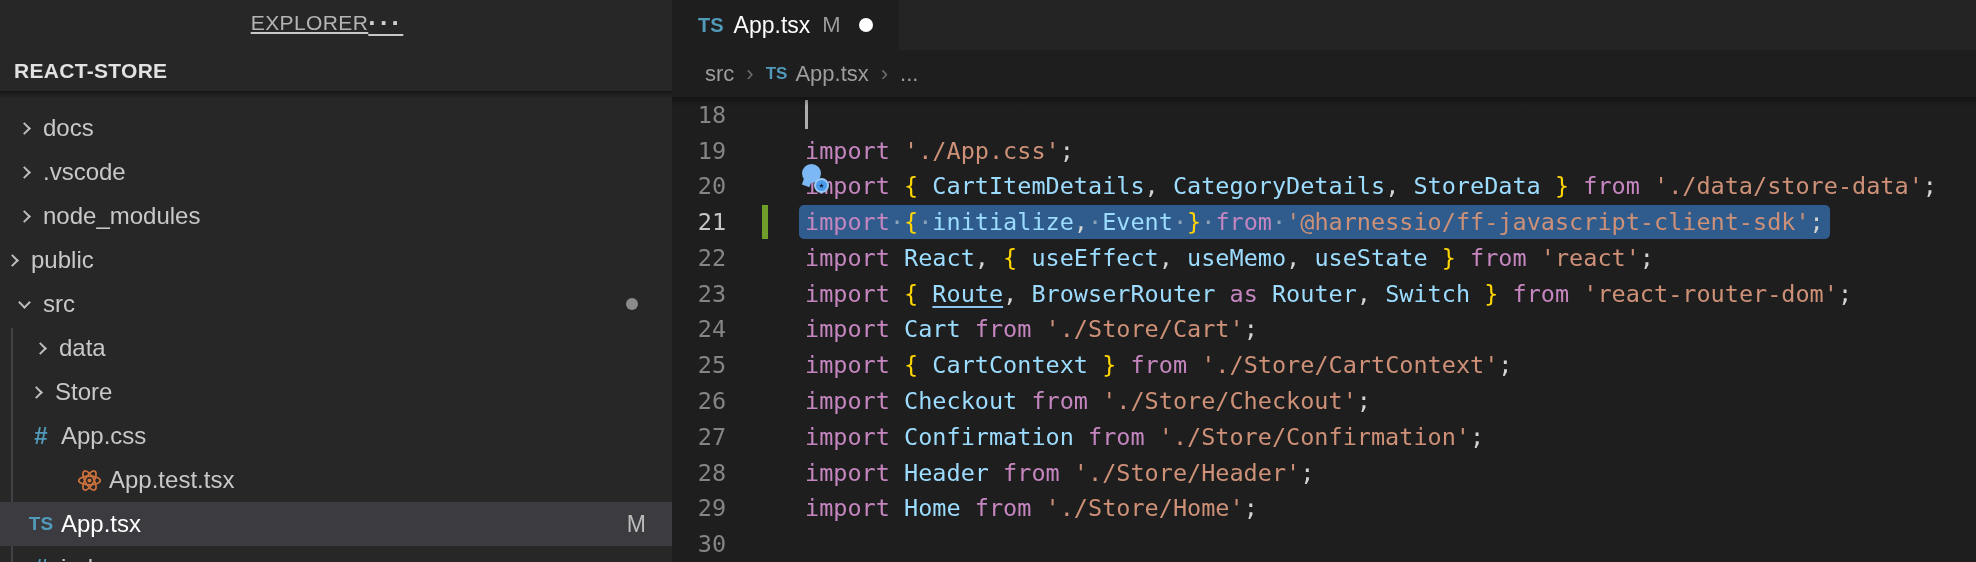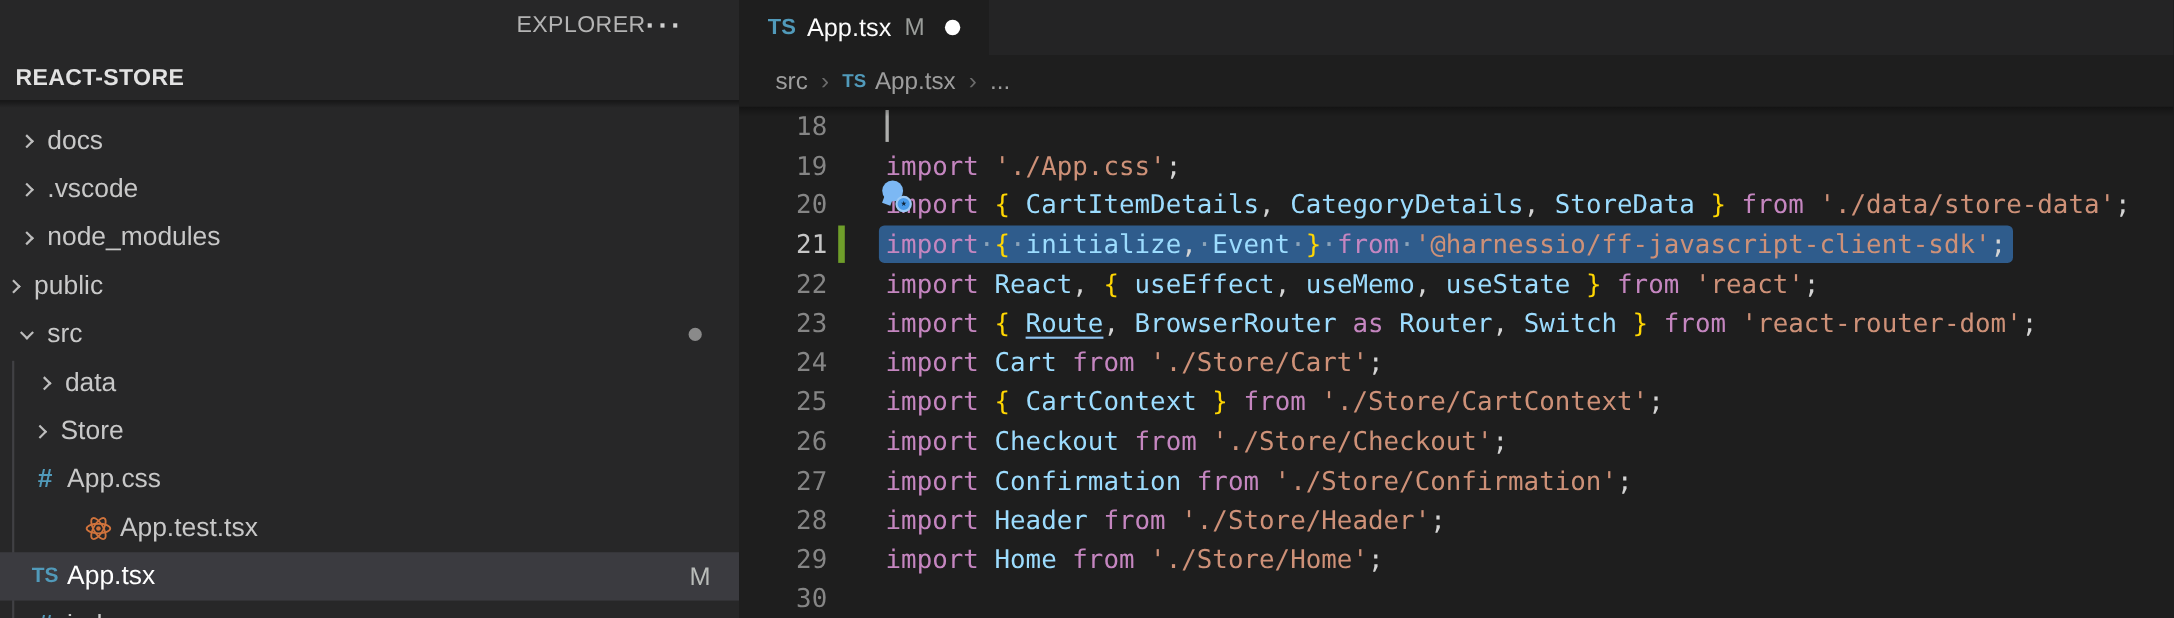--- a/index.html
+++ b/index.html
@@ -4,21 +4,21 @@
 <style>
   * { margin:0; padding:0; box-sizing:border-box; }
   html,body { width:1976px; height:562px; background:#1e1e1e; overflow:hidden;
               font-family:"Liberation Sans","DejaVu Sans",sans-serif; }
   #app { position:relative; width:1976px; height:562px; }
 
   
   .sidebar { position:absolute; left:0; top:0; width:672px; height:562px;
              background:#272728; color:#c8c8c8; overflow:hidden; }
   .sb-header { height:46px; display:flex; align-items:center; padding:0 32px;
-               justify-content:flex-end; }
+               justify-content:center;text-decoration:underline; }
   .sb-title { font-size:21px; color:#b4b4b4; letter-spacing:.4px; }
   .sb-more { color:#d0d0d0; font-size:26px; font-weight:bold; letter-spacing:3px;
              line-height:10px; cursor:pointer; margin-right:18px; }
   .sb-section { height:49px; display:flex; align-items:center; padding:0 14px;
                 font-size:21px; font-weight:bold; color:#e2e2e2; letter-spacing:.3px; }
   .sb-shadow { height:7px; margin-top:-4px;
                background:linear-gradient(rgba(0,0,0,.45),rgba(0,0,0,0)); }
   .tree { position:relative; height:471px; overflow:hidden; padding-top:8px; }
   .guide { position:absolute; left:11px; top:230px; bottom:0; width:1.5px;
            background:#414144; }
@@ -52,21 +52,21 @@
                 background:#1e1e1e; font-size:22px; color:#9d9d9d; }
   .bc-sep { color:#6c6c6c; margin:0 12px; font-size:22px; }
   .bc-ts { color:var(--c-ts); font-weight:bold; font-size:17px; margin-right:8px; }
   .bc-item { cursor:pointer; }
   .editor { position:relative; height:465px; font-family:"DejaVu Sans Mono",monospace;
             font-size:23.5px; }
   .editor::before { content:""; position:absolute; left:0; right:0; top:0; height:9px;
             background:linear-gradient(rgba(0,0,0,.35),rgba(0,0,0,0)); z-index:5; }
   .cl { position:relative; height:35.77px; display:flex; align-items:center;
         white-space:pre; }
-  .ln { width:80px; flex:none; text-align:right; color:#858585; }
+  .ln { width:80px; flex:none; text-align:center; color:#858585; }
   .cl.activeln .ln { color:#c6c6c6; }
   .gbar { position:absolute; left:90px; top:1px; bottom:1px; width:6px;
           background:#6f9e2a; }
   .ct { margin-left:53px; color:var(--tok-pl); }
   .tok-kw  { color:var(--tok-kw); }
   .tok-id  { color:var(--tok-id); }
   .tok-str { color:var(--tok-str); }
   .tok-pl  { color:var(--tok-pl); }
   .tok-br  { color:var(--tok-br); }
   .tok-lnk { color:var(--tok-id); text-decoration:underline;

